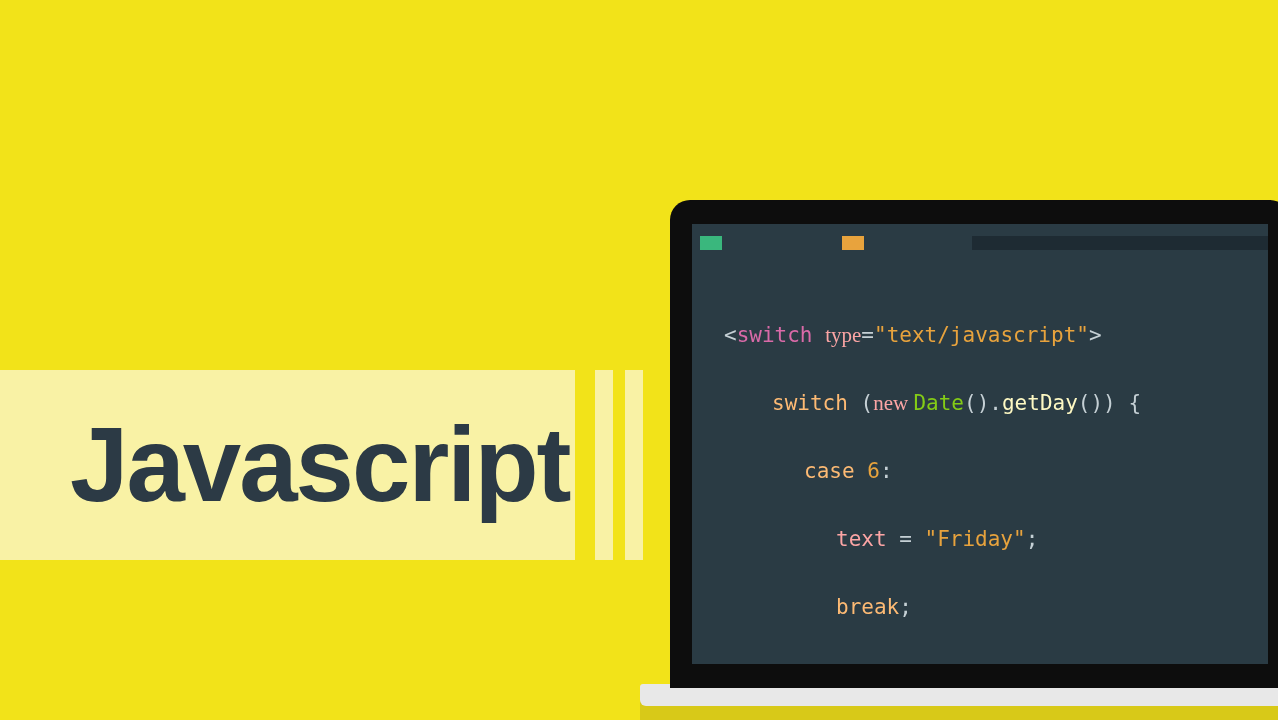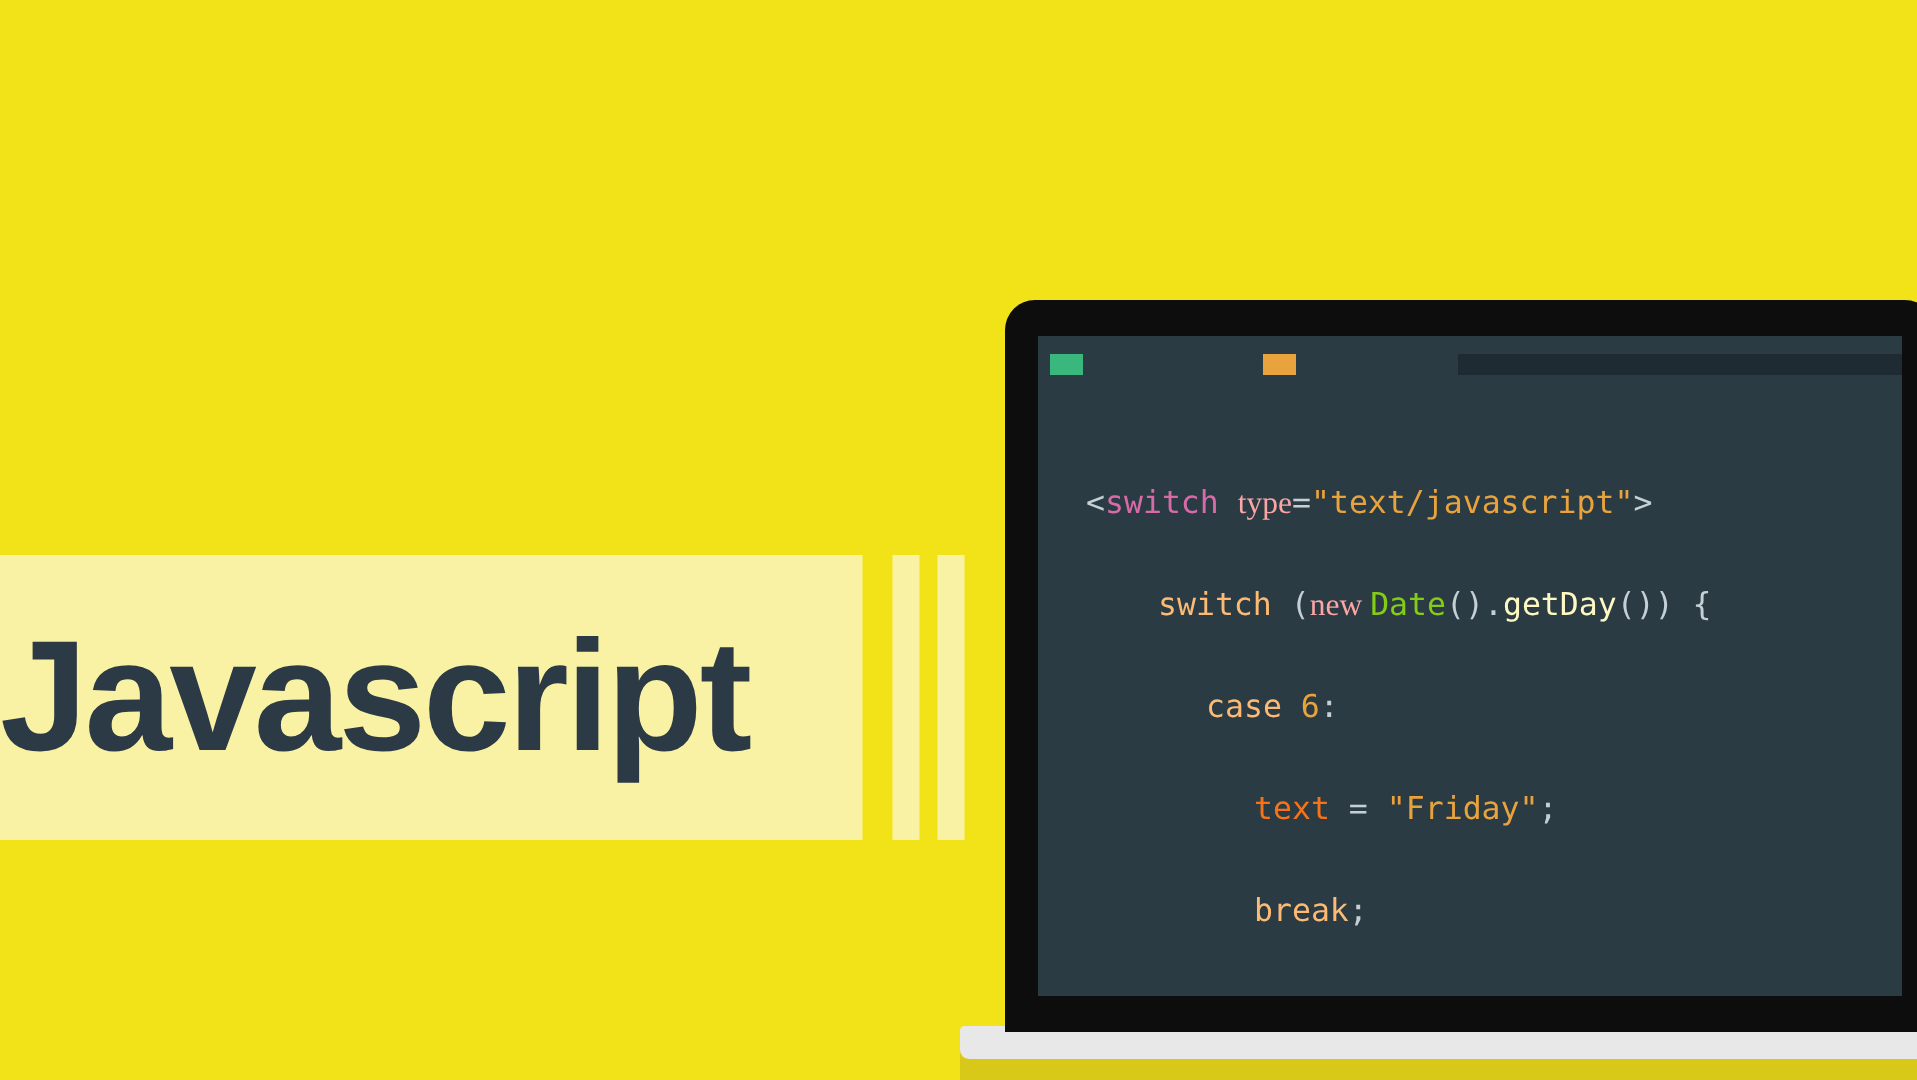--- a/index.html
+++ b/index.html
@@ -17,20 +17,21 @@
     }
     .title-band {
       position: absolute;
       left: 0;
       top: 370px;
       width: 575px;
       height: 190px;
       background: #f9f2a5;
       display: flex;
       align-items: center;
+      padding-left: 70px;
     }
     .title-text {
       font-size: 105px;
       font-weight: 700;
       color: #2c3a45;
       letter-spacing: -2px;
     }
     .accent-bar {
       position: absolute;
       top: 370px;
@@ -122,21 +123,21 @@
       line-height: 34px;
       white-space: pre;
     }
     .c-punct { color: #c5d0d5; }
     .c-tag { color: #d96aa8; }
     .c-attr { color: #fca5a5; font-family: Liberation Serif, serif; }
     .c-string { color: #e8a33d; }
     .c-keyword { color: #fdba74; }
     .c-class { color: #84cc16; }
     .c-method { color: #fef9c3; }
-    .c-ident { color: #f97316; }
+    .c-ident { color: #fca5a5; }
     .c-number { color: #e8a33d; }
     .indent { display: inline-block; }
     .i1 { width: 48px; }
     .i2 { width: 80px; }
     .i3 { width: 112px; }
   </style>
 </head>
 <body>
 
 <div class="title-band">

